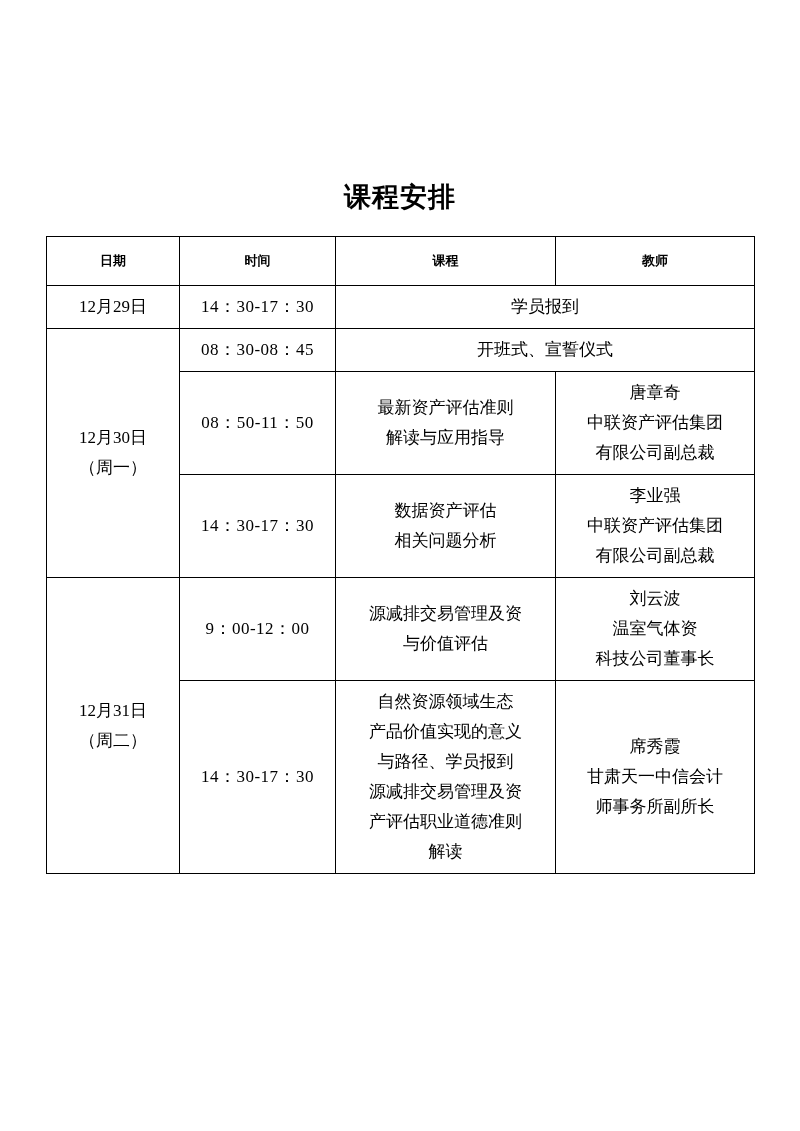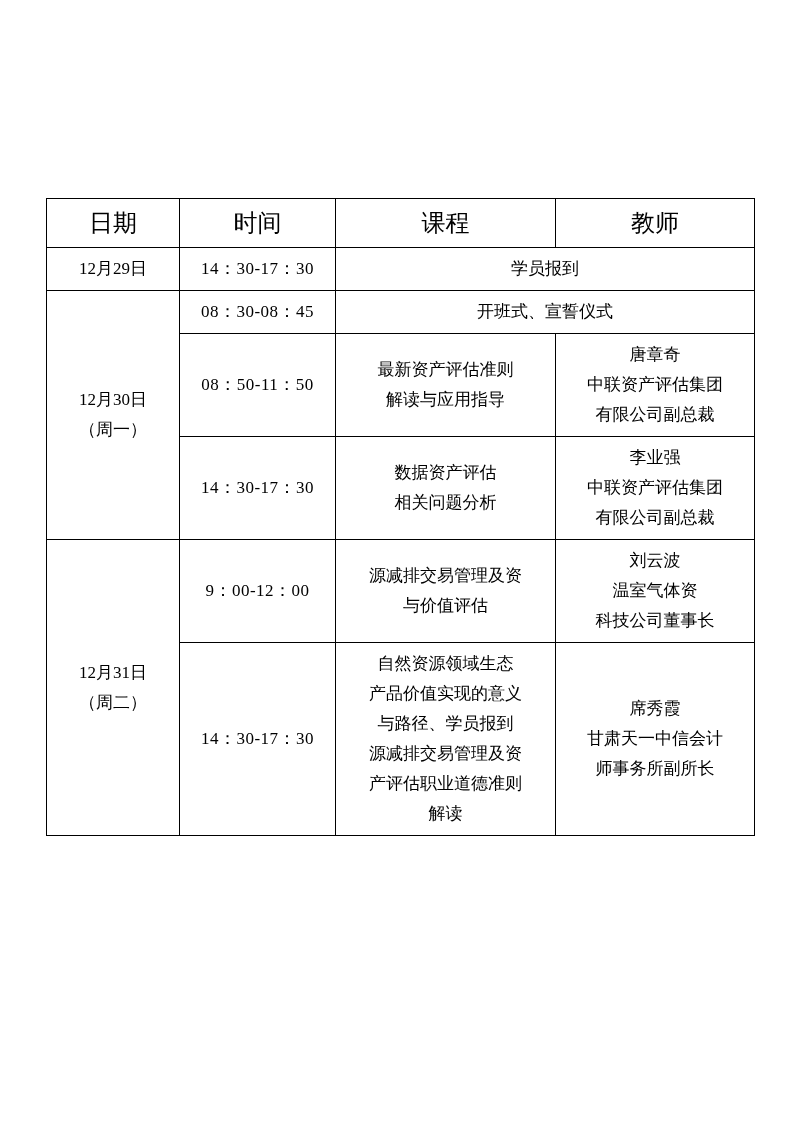--- a/index.html
+++ b/index.html
@@ -44,22 +44,22 @@
   table.schedule td, table.schedule th {
     border: 1px solid #000000;
     text-align: center;
     vertical-align: middle;
     font-size: 17px;
     line-height: 30px;
     padding: 6px 12px;
     font-family: "Liberation Serif", "DejaVu Serif", serif;
   }
   table.schedule th {
-    font-weight: normal;
-    font-size: 24px;
+    font-weight: bold;
+    font-size: 13px;
     padding: 9px 4px;
   }
   col.c-date { width: 133px; }
   col.c-time { width: 156px; }
   col.c-course { width: 220px; }
   col.c-teacher { width: 199px; }
 
   .time-cell {
     letter-spacing: 0.5px;
   }
@@ -78,20 +78,21 @@
   .wide-cell {
     font-size: 18px;
   }
 </style>
 </head>
 <body>
 
 <div class="page">
 
   <div class="title-block">
+    <div class="title-line">课程安排</div>
   </div>
 
   <div class="table-wrap">
     <table class="schedule">
       <colgroup>
         <col class="c-date">
         <col class="c-time">
         <col class="c-course">
         <col class="c-teacher">
       </colgroup>

